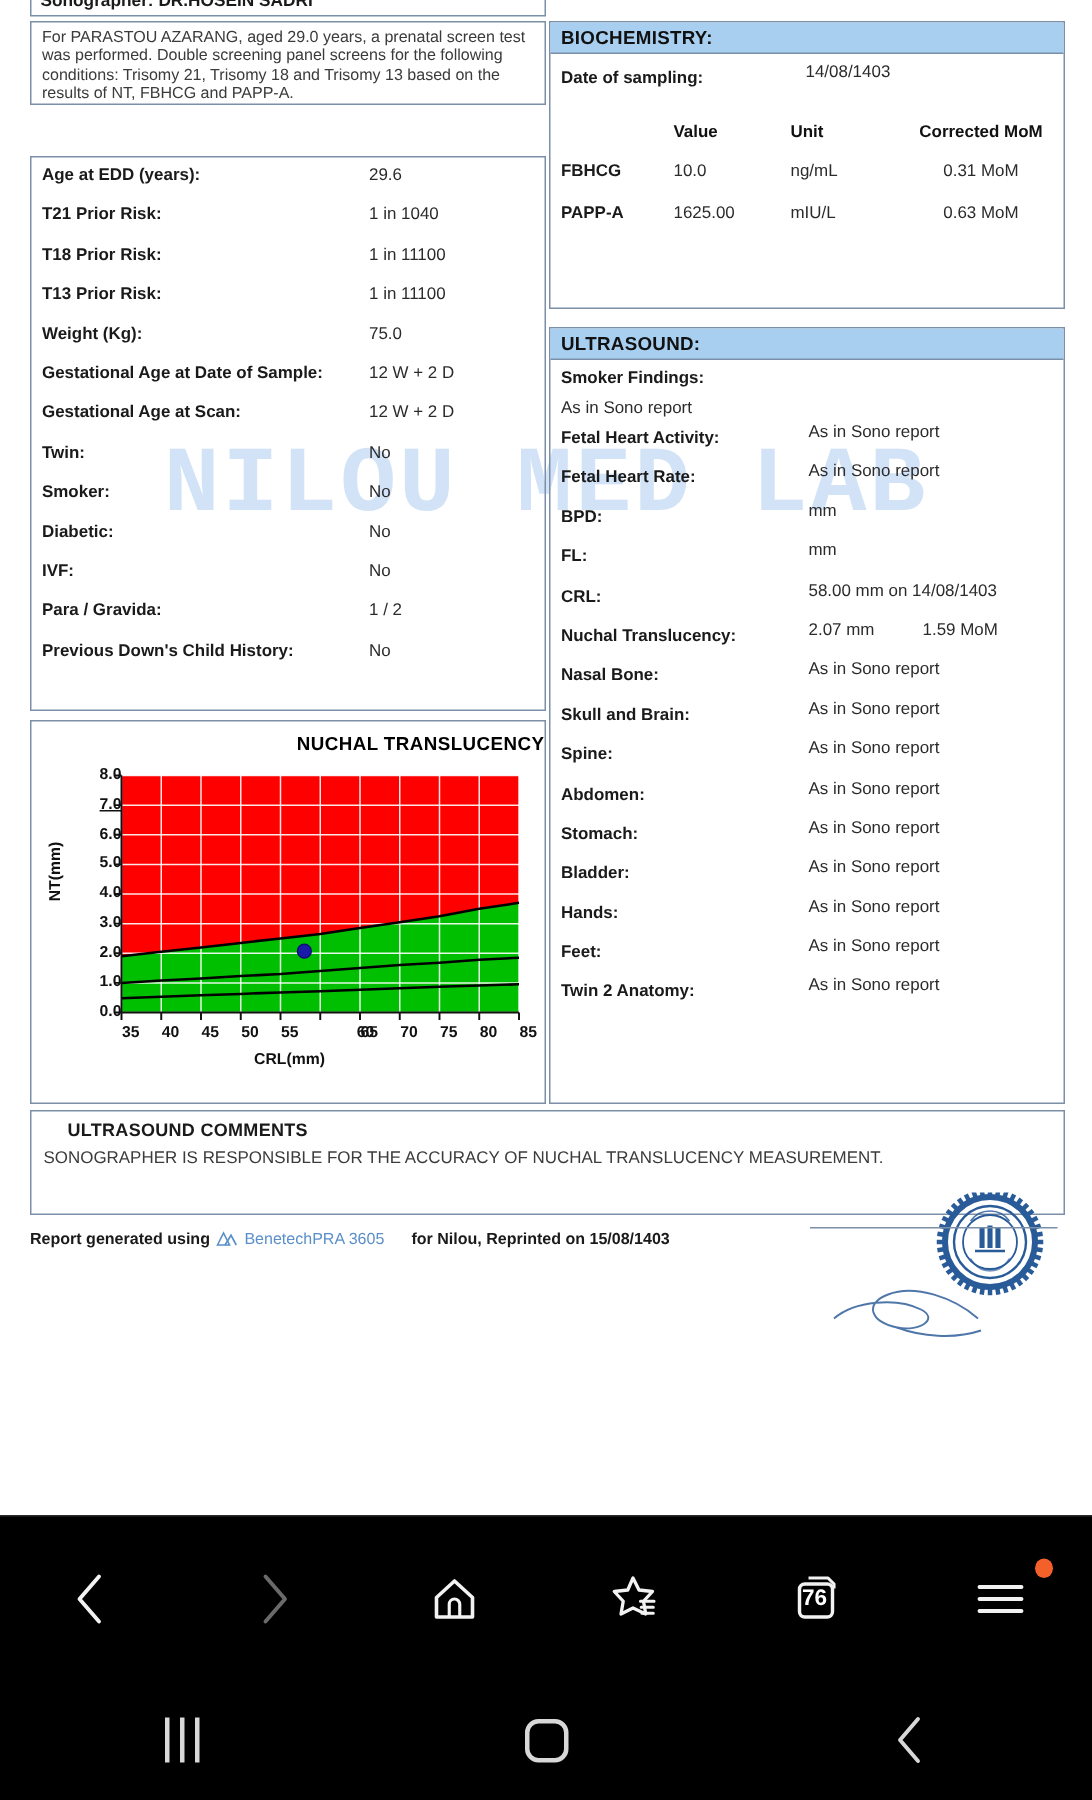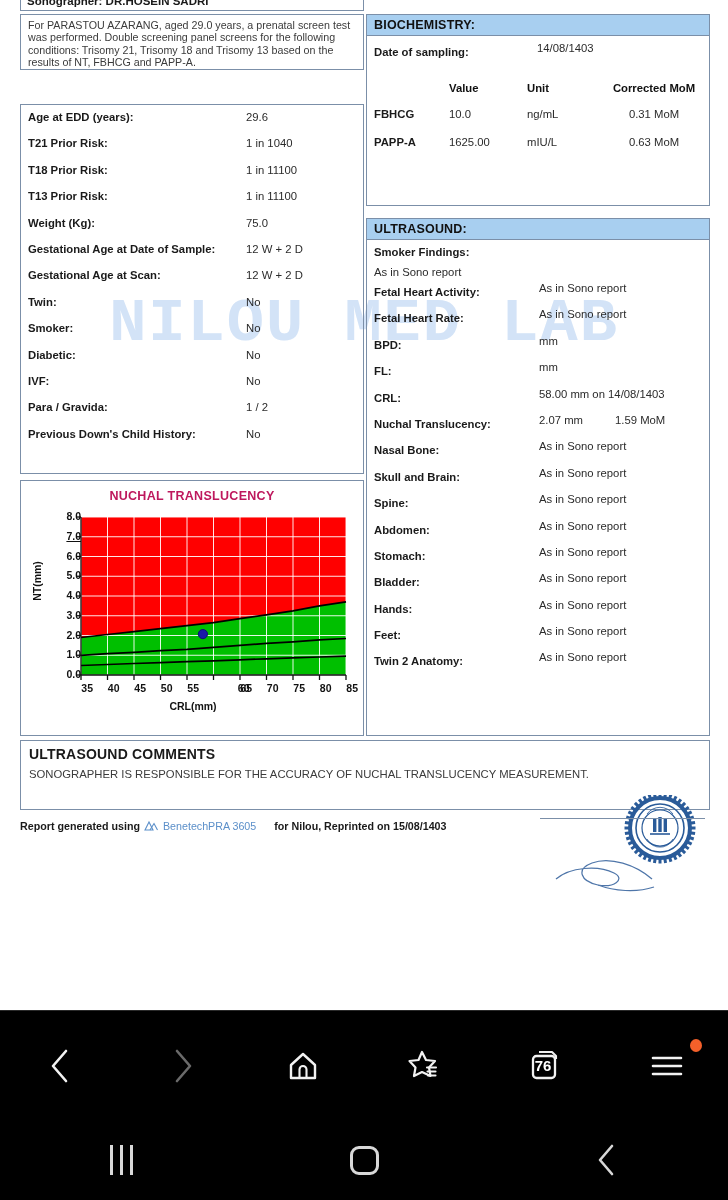--- a/index.html
+++ b/index.html
@@ -103,24 +103,24 @@
     color: #2b2b2b;
     position: absolute;
     left: 225px;
     white-space: nowrap;
   }
   .kv { position: relative; }
 
   
   #chartpanel { left: 20px; top: 480px; width: 344px; height: 256px; }
   .chart-title {
-    text-align: center;
+    text-align: right;
     font-size: 12.5px;
     font-weight: bold;
-    color: #be185d;
+    color: #000000;
     padding-top: 8px;
     letter-spacing: .3px;
   }
   .plotwrap {
     position: relative;
     width: 344px;
     height: 222px;
   }
   .ylabel {
     position: absolute;
@@ -214,22 +214,22 @@
   .urow .k { font-size: 11.3px; font-weight: bold; color: #1a1a1a; white-space: nowrap; }
   .urow .v {
     position: absolute; left: 172px; top: 0;
     font-size: 11.3px; color: #2b2b2b; white-space: nowrap;
   }
   .urow .v2 { position: absolute; left: 248px; top: 0; font-size: 11.3px; color: #2b2b2b; }
 
   
   #comments { left: 20px; top: 740px; width: 690px; height: 70px; }
   .cm-head {
-    font-size: 14px; font-weight: bold; color: #1a1a1a;
-    padding: 5px 0 0 8px; letter-spacing: .2px;
+    font-size: 12px; font-weight: bold; color: #1a1a1a;
+    padding: 5px 0 0 8px; letter-spacing: .2px; margin-left: 16px;
   }
   .cm-body {
     font-size: 11.3px; color: #3b3b3b;
     padding: 6px 0 0 8px;
   }
 
   
   #footer {
     position: absolute;
     left: 20px; top: 820px;

